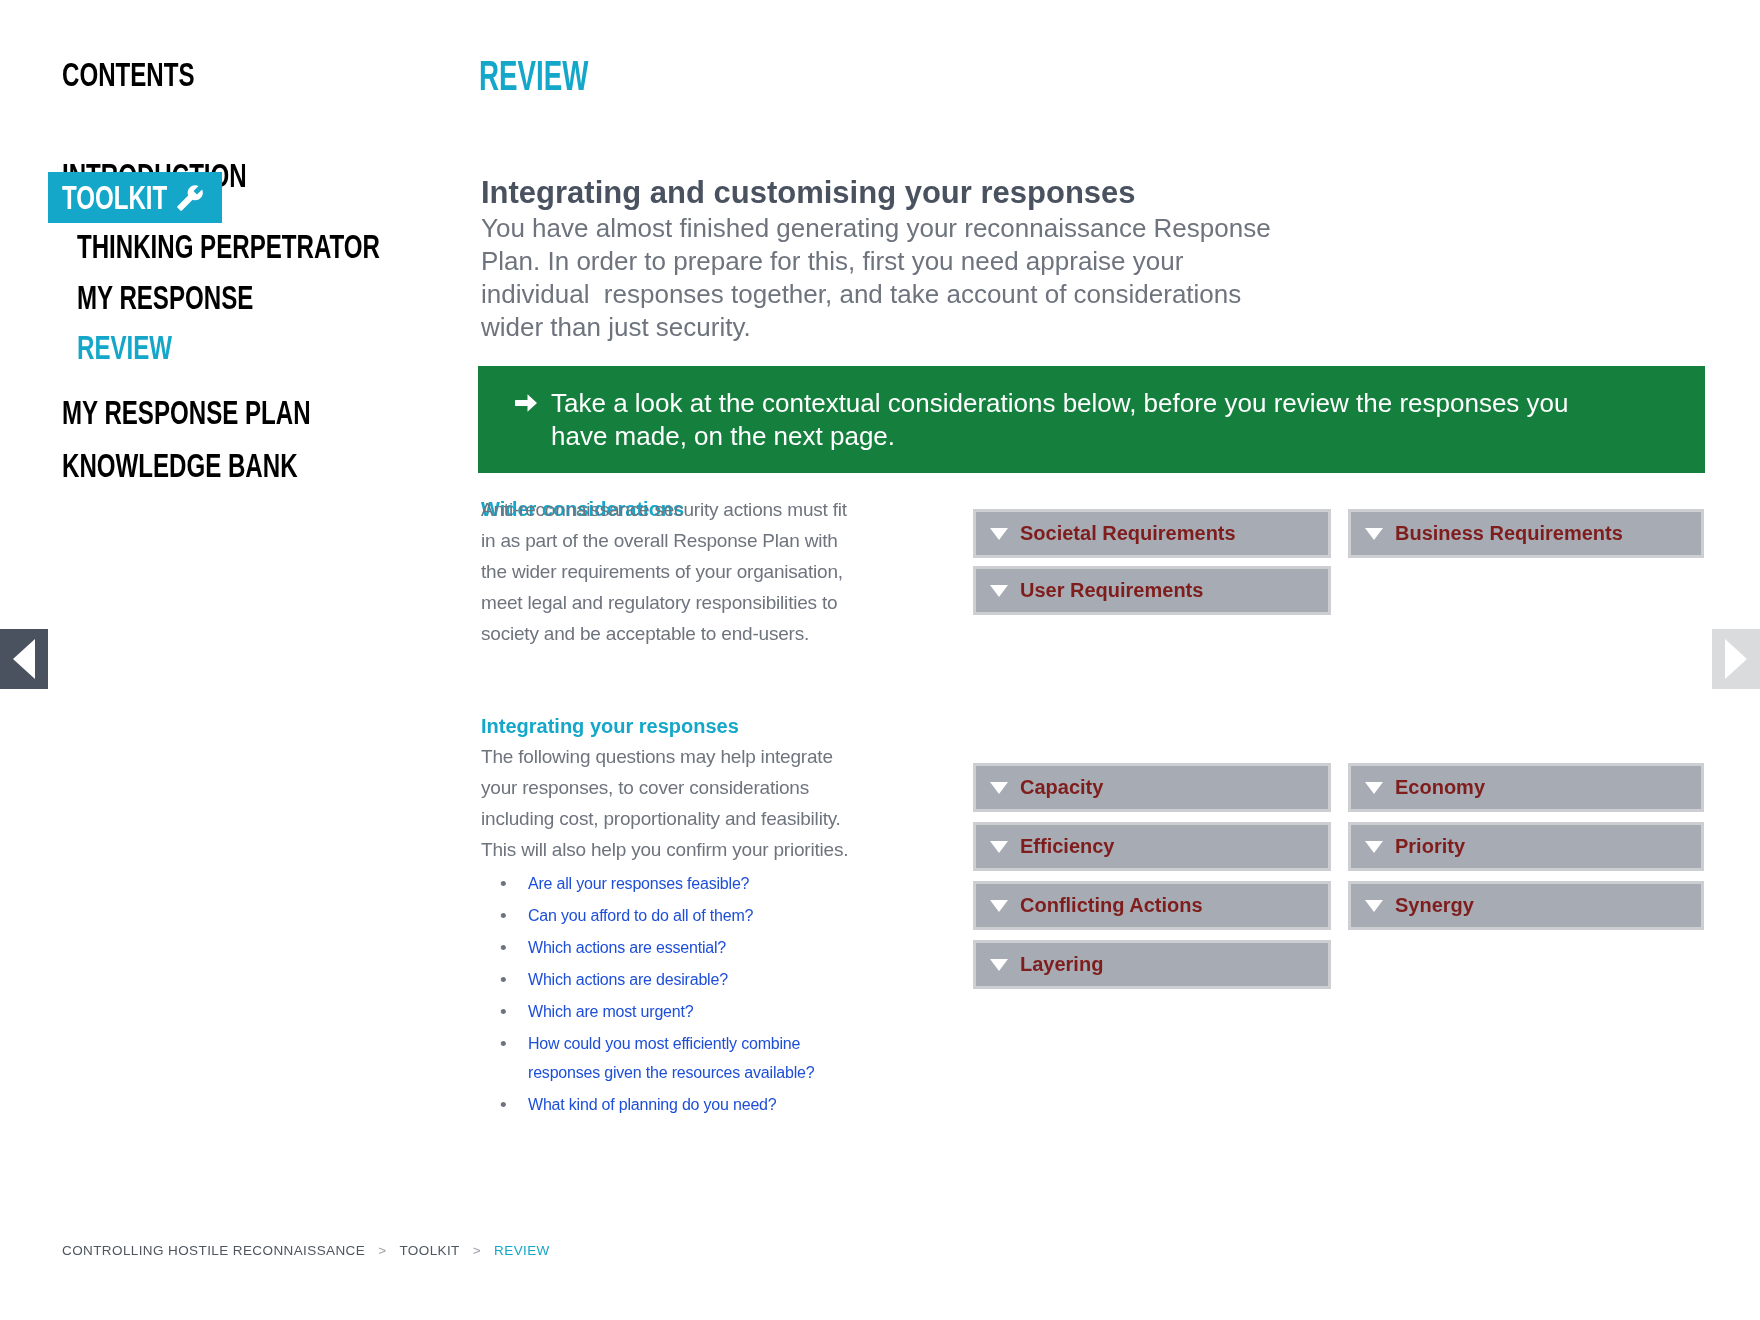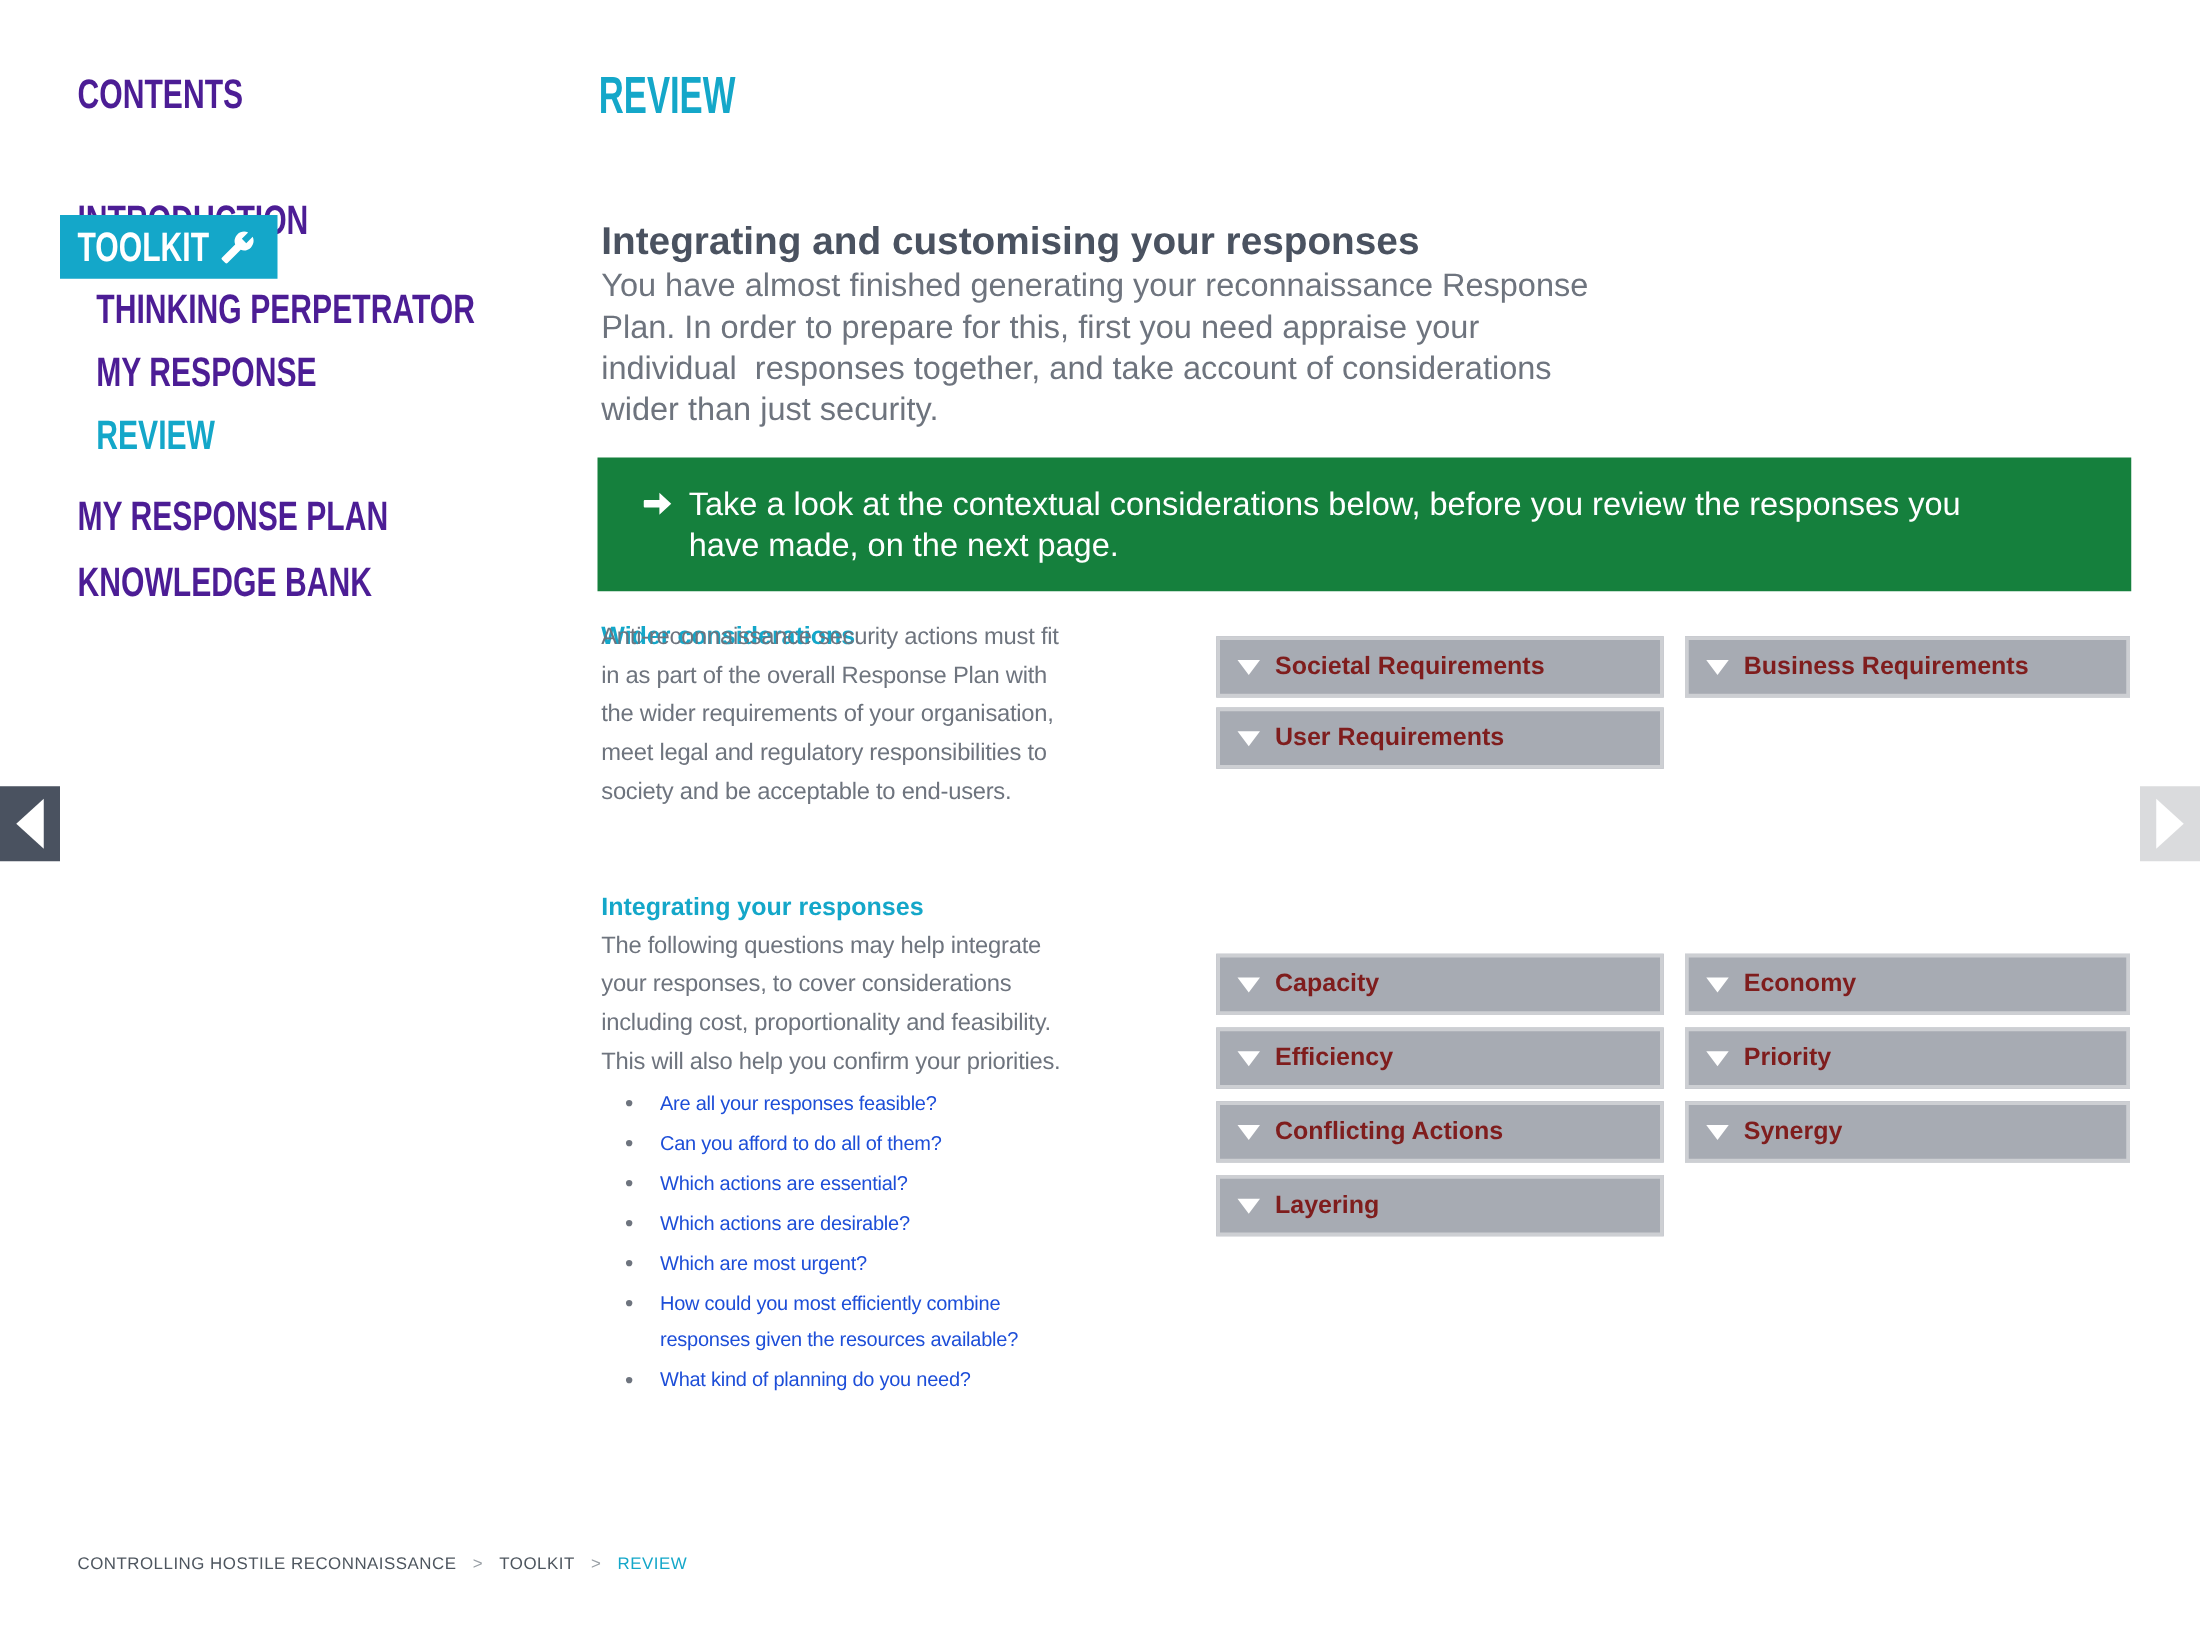--- a/index.html
+++ b/index.html
@@ -1,21 +1,21 @@
 <!DOCTYPE html>
 <html><head>
 <meta charset="utf-8">
 <style>
   html,body{margin:0;padding:0;background:#fff;}
   .page{position:relative;width:1760px;height:1320px;background:#ffffff;overflow:hidden;
         font-family:"Liberation Sans",sans-serif;}
 
   
   .nav-item{position:absolute;font-weight:bold;font-size:33px;line-height:38px;
-            color:#4c1d95;white-space:nowrap;cursor:pointer;}
+            color:#000000;white-space:nowrap;cursor:pointer;}
   .cond{display:inline-block;transform:scaleX(0.73);transform-origin:0 50%;}
   .teal-text{color:#14a7c9;}
   .toolkit-box{position:absolute;left:48px;top:172px;width:174px;height:51px;background:#14a7c9;
                display:flex;align-items:center;padding-left:14px;box-sizing:border-box;cursor:pointer;}
   .toolkit-box .nav-label{font-weight:bold;font-size:33px;color:#ffffff;white-space:nowrap;}
   .wrench{position:absolute;left:128px;top:12px;width:28px;height:28px;}
 
   
   .page-title{position:absolute;left:479px;top:52px;font-size:42px;line-height:48px;
               font-weight:bold;color:#14a7c9;white-space:nowrap;}

